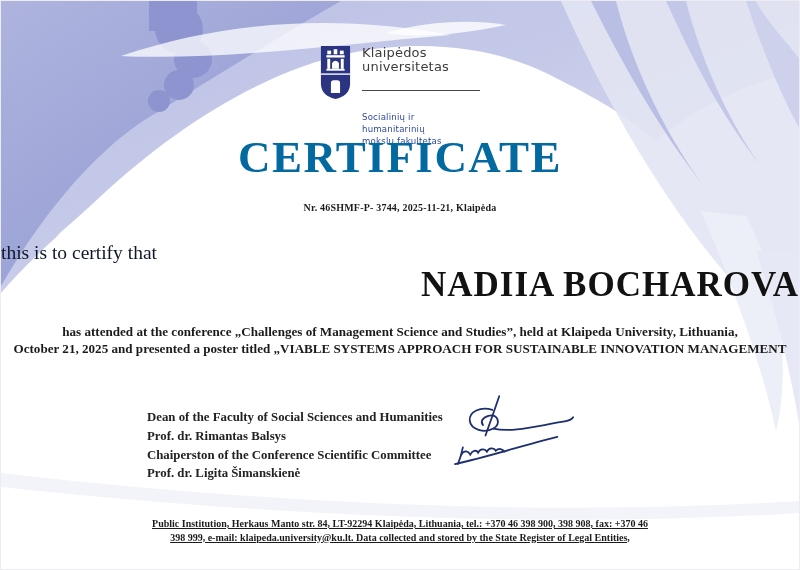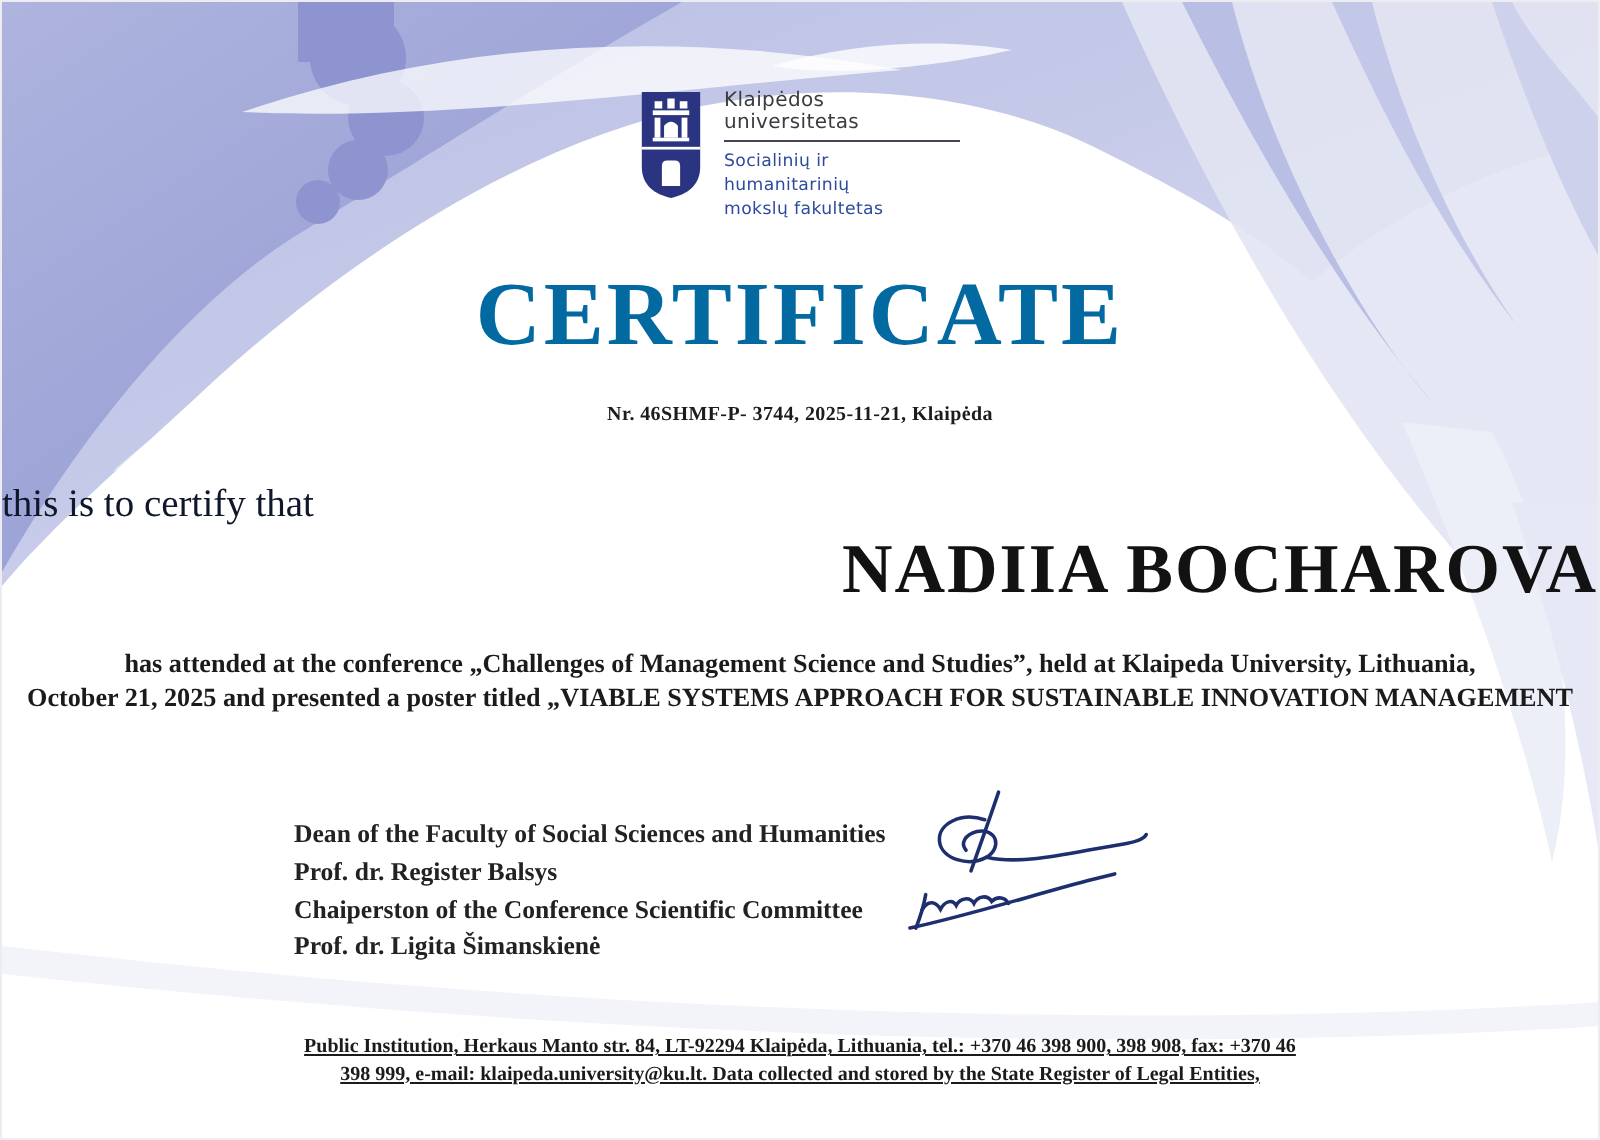--- a/index.html
+++ b/index.html
@@ -11,22 +11,22 @@
     position:relative; width:800px; height:570px; overflow:hidden;
     background:#ffffff; box-sizing:border-box; border:1px solid #ececf2;
   }
   .bg { position:absolute; left:0; top:0; width:800px; height:570px; }
 
   .logo-row {
     position:absolute; top:43px; left:0; width:100%;
     display:flex; justify-content:center; align-items:flex-start; gap:11px;
   }
   .logo-text { font-family:"DejaVu Sans", sans-serif; width:118px; padding-top:2px; }
-  .uni-line { font-size:10px; color:#3c3c3c; line-height:1.07; letter-spacing:.2px; }
-  .faculty-block { border-top:1.4px solid #45455a; margin-top:3px; padding-top:4px; }
+  .uni-line { font-size:13px; color:#3c3c3c; line-height:1.07; letter-spacing:.2px; }
+  .faculty-block { border-top:1.4px solid #45455a; margin-top:16px; padding-top:20px; }
   .faculty-line { font-size:8.6px; color:#2e4a9e; line-height:1.4; letter-spacing:.2px; }
 
   .title {
     position:absolute; top:130px; left:0; width:100%; text-align:center;
     font-size:45px; font-weight:bold; letter-spacing:1.5px; color:#0369a1;
   }
   .number-line {
     position:absolute; top:201px; left:0; width:100%; text-align:center;
     font-size:10px; font-weight:bold; color:#1c1c1c; letter-spacing:.2px;
   }
@@ -139,21 +139,21 @@
 
   <div class="recipient">NADIIA BOCHAROVA</div>
 
   <div class="body-text">
     <div>has attended at the conference „Challenges of Management Science and Studies”, held at Klaipeda University, Lithuania,</div>
     <div>October 21, 2025 and presented a poster titled „VIABLE SYSTEMS APPROACH FOR SUSTAINABLE INNOVATION MANAGEMENT</div>
   </div>
 
   <div class="sign-block">
     <div>Dean of the Faculty of Social Sciences and Humanities</div>
-    <div>Prof. dr. Register Balsys</div>
+    <div>Prof. dr. Rimantas Balsys</div>
     <div>Chaiperston of the Conference Scientific Committee</div>
     <div>Prof. dr. Ligita Šimanskienė</div>
   </div>
 
   <svg class="sig-svg" width="128" height="84" viewBox="0 0 130 85" xmlns="http://www.w3.org/2000/svg">
     <g fill="none" stroke="#1d2f6f" stroke-width="1.8" stroke-linecap="round">
       <path d="M47,4 C43,16 38,30 33,44"></path>
       <path d="M40,18 C28,14 16,20 17,29 C18,38 32,42 41,37 C49,32 46,22 36,24 C30,25.5 27.5,30 30.5,33.5"></path>
       <path d="M41,37 C60,41.5 86,34 112,30 C118,29 121,27.5 122,25.5"></path>
       <path d="M8,64 C11.5,58 15.5,60 17.5,63.5 C19.5,59.5 23.5,58 25.5,61.5 C27.5,57.5 32.5,57 34.5,60.5 C36.5,56.5 41.5,56 43.5,59.5 C46.5,56.5 50.5,57.5 52,60.5"></path>

